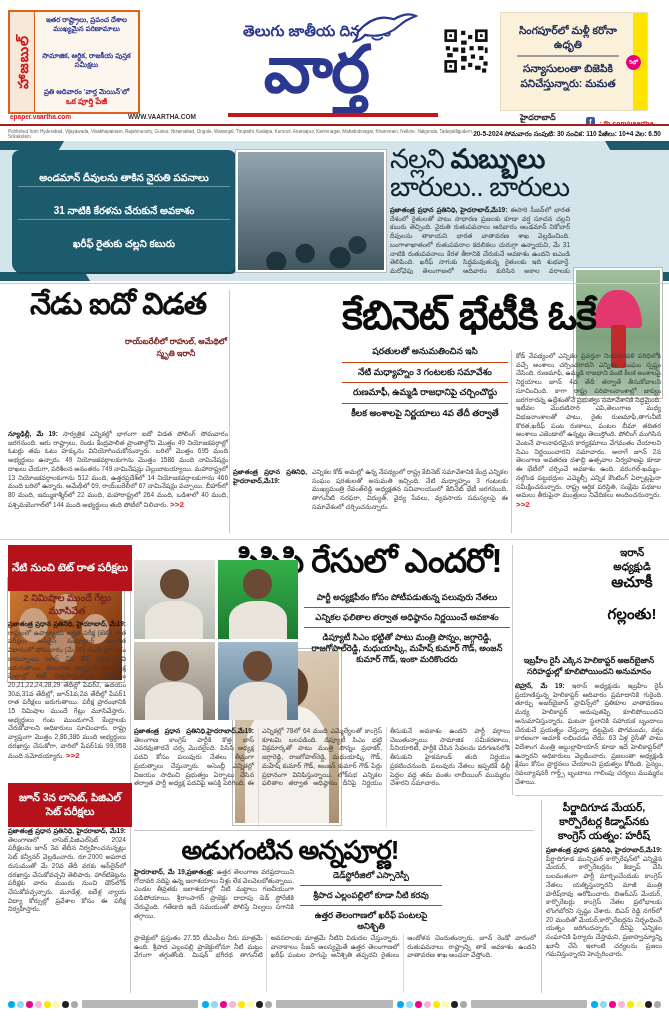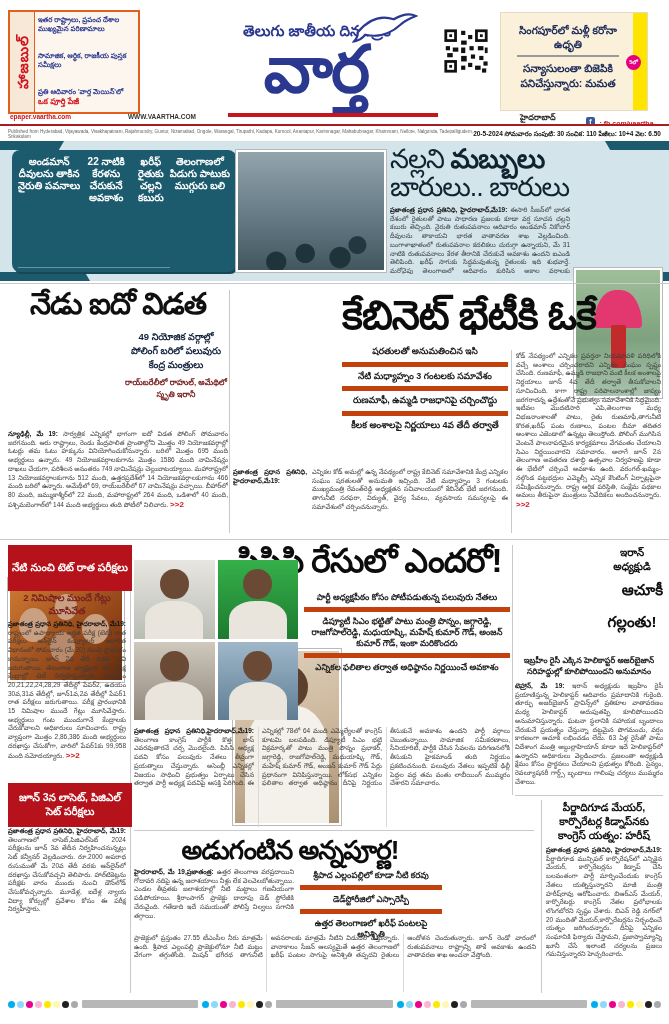--- a/index.html
+++ b/index.html
@@ -8,38 +8,38 @@
   .abs{position:absolute;}
   .body-text{font-size:6.5px;line-height:1.34;text-align:justify;color:#3d3d3d;overflow:hidden;}
   .byline{font-weight:bold;color:#141414;}
   .jump{color:#d11a1f;font-weight:bold;font-size:8px;white-space:nowrap;}
   .hrule{position:absolute;background:#c9c9c9;height:1px;}
   .vrule{position:absolute;background:#c9c9c9;width:1px;}
   
   .promo{border:2px solid #e2601d;background:#fdf6ee;display:flex;}
   .promo-vert{width:24px;background:#f7e8d8;border-right:1px solid #e2601d;display:flex;align-items:center;justify-content:center;}
   .promo-vert span{writing-mode:vertical-rl;transform:rotate(180deg);color:#d0131b;font-weight:bold;font-size:14px;letter-spacing:1px;}
-  .promo-body{flex:1;padding:4px 3px;display:flex;flex-direction:column;justify-content:space-between;}
+  .promo-body{flex:1;padding:4px 3px;display:flex;flex-direction:column;justify-content:space-between;text-align:center;}
   .promo-line{color:#2a3890;font-weight:bold;font-size:7px;line-height:1.25;}
   .promo-red{color:#d0131b;font-weight:bold;font-size:8px;}
   .promo-links{display:flex;justify-content:space-between;width:186px;}
   .masthead-title{color:#2a3890;font-weight:bold;font-size:66px;line-height:1;letter-spacing:-2px;}
   .tagline{color:#2a3890;font-weight:bold;font-size:15px;}
   .red-bar{background:#c5161d;height:4px;}
   .teaser{background:#fbf0da;border:1px solid #e8dcc0;}
   .teaser-yellow{position:absolute;right:0;top:0;bottom:0;width:14px;background:#ffe400;}
   .teaser-line{font-weight:bold;color:#1b2a56;font-size:10.5px;text-align:center;line-height:1.35;}
   .teaser-div{height:2px;background:#9a9a9a;margin:4px 10px;}
   .badge{position:absolute;right:6px;top:42px;width:15px;height:15px;border-radius:50%;background:#e6007e;
          color:#fff;font-size:5.5px;font-weight:bold;display:flex;align-items:center;justify-content:center;}
   .fb-icon{display:inline-block;width:9px;height:9px;background:#3b5998;color:#fff;border-radius:2px;
            font-size:7px;font-weight:bold;text-align:center;line-height:9px;vertical-align:middle;}
   
   .band{background:#d3e4eb;}
-  .teal-box{background:#1c5a6e;border-radius:8px;color:#fff;display:flex;flex-direction:row;justify-content:space-evenly;
+  .teal-box{background:#1c5a6e;border-radius:8px;color:#fff;display:flex;flex-direction:column;justify-content:space-evenly;
             text-align:center;padding:4px 6px;box-shadow:2px 2px 0 #154756;}
   .teal-box div{font-weight:bold;font-size:10px;line-height:1.2;border-bottom:1px solid rgba(255,255,255,.35);padding:2px 0;}
   .teal-box div:last-child{border-bottom:none;}
   .corner{position:absolute;background:#1c5a6e;}
   .w-head{color:#0e2430;font-size:27px;line-height:1.02;letter-spacing:-1px;}
   .w-head b{font-weight:bold;}
   
   .photo{border:2px solid #fff;box-shadow:0 0 0 1px #b9b9b9;overflow:hidden;position:relative;}
   .ph-palms{background:linear-gradient(180deg,#93a4ad 0%,#6d828c 45%,#41565f 100%);}
   .ph-palms::before{content:"";position:absolute;left:10%;top:30%;width:80%;height:70%;
@@ -54,21 +54,21 @@
   .head-sil{position:absolute;border-radius:50%;background:#5d3f2e;}
   .shirt-sil{position:absolute;background:#f4f1ea;border-radius:40% 40% 0 0;}
   .ph-collage{background:linear-gradient(135deg,#d07a33 0%,#8c4116 70%,#5e2a0d 100%);}
   .face{position:absolute;border-radius:50%;background:#caa083;}
   .portrait{position:relative;overflow:hidden;}
   .portrait::before{content:"";position:absolute;left:32%;top:12%;width:36%;height:38%;border-radius:50%;background:#6b4a35;}
   .portrait::after{content:"";position:absolute;left:14%;top:52%;width:72%;height:50%;border-radius:45% 45% 0 0;background:#e9e5dc;}
   
   .h-left{font-weight:bold;color:#101010;font-size:30px;letter-spacing:-1px;}
   .h-main{font-weight:bold;color:#0c0c0c;font-size:40px;letter-spacing:-1px;line-height:1;white-space:nowrap;}
-  .subhead-stack .sh{font-weight:bold;color:#1c1c1c;font-size:9px;text-align:center;padding:4px 2px;border-bottom:5px solid #c2410c;line-height:1.3;}
+  .subhead-stack .sh{font-weight:bold;color:#1c1c1c;font-size:9px;text-align:center;padding:4px 2px;border-bottom:1px solid #c2410c;line-height:1.3;}
   .subhead-stack .sh:last-child{border-bottom:none;}
   .side-lines{font-weight:bold;color:#14233f;font-size:9.5px;text-align:center;line-height:1.45;}
   .side-lines .maroon{color:#7a2020;font-size:8px;}
   .redbox{background:#b5121b;color:#fff;font-weight:bold;text-align:center;font-size:10.5px;line-height:1.3;
           display:flex;align-items:center;justify-content:center;padding:3px;}
   .sub-maroon{color:#7a2020;font-weight:bold;font-size:9.5px;text-align:center;line-height:1.35;}
   .h-pcc{font-weight:bold;color:#0c0c0c;font-size:33px;letter-spacing:-1px;white-space:nowrap;}
   .h-iran-s{font-weight:bold;color:#101010;font-size:10.5px;line-height:1.3;text-align:center;}
   .h-iran-l{font-weight:bold;color:#101010;font-size:15px;line-height:1.2;text-align:center;}
   .h-godavari{font-weight:bold;color:#0c0c0c;font-size:26px;letter-spacing:-1px;white-space:nowrap;}
@@ -167,23 +167,22 @@
 </div>
 
 <div class="abs band" style="left:0;top:141px;width:669px;height:140px;"></div>
 <div class="corner" style="left:0;top:141px;width:64px;height:9px;transform:skewX(-30deg);transform-origin:left top;"></div>
 <div class="corner" style="right:0;top:141px;width:64px;height:9px;transform:skewX(30deg);transform-origin:right top;"></div>
 <div class="corner" style="left:0;top:272px;width:90px;height:9px;transform:skewX(30deg);transform-origin:left bottom;"></div>
 <div class="corner" style="right:0;top:272px;width:40px;height:9px;transform:skewX(-30deg);transform-origin:right bottom;"></div>
 
 <div class="abs teal-box" style="left:12px;top:150px;width:212px;height:114px;">
   <div>అండమాన్ దీవులను తాకిన నైరుతి పవనాలు</div>
-  <div>22 నాటికి కేరళను చేరుకునే అవకాశం</div>
+  <div>31 నాటికి కేరళను చేరుకునే అవకాశం</div>
   <div>ఖరీఫ్ రైతుకు చల్లని కబురు</div>
-  <div>తెలంగాణలో పిడుగు పాటుకు ముగ్గురు బలి</div>
 </div>
 <div class="abs photo ph-palms" style="left:236px;top:150px;width:146px;height:118px;"></div>
 
 <div class="abs w-head" style="left:390px;top:146px;">
   <span>నల్లని</span>
   <b>మబ్బులు</b>
 </div>
 <div class="abs w-head" style="left:390px;top:174px;">బారులు.. బారులు</div>
 <div class="abs body-text" style="left:390px;top:206px;width:180px;height:68px;">
   <span class="byline">ప్రజాతంత్ర ప్రధాన ప్రతినిధి, హైదరాబాద్,మే19:</span>
@@ -201,21 +200,20 @@
 <div class="vrule" style="left:511px;top:350px;height:183px;"></div>
 
 <div class="abs h-left" style="left:8px;top:287px;width:220px;text-align:center;">నేడు ఐదో విడత</div>
 <div class="abs photo ph-collage" style="left:8px;top:326px;width:112px;height:100px;">
   <div class="face" style="left:8%;top:28%;width:26%;height:34%;"></div>
   <div class="face" style="left:40%;top:14%;width:20%;height:26%;"></div>
   <div class="face" style="left:64%;top:34%;width:24%;height:30%;"></div>
   <div class="face" style="left:36%;top:52%;width:22%;height:30%;background:#b88a6b;"></div>
 </div>
 <div class="abs side-lines" style="left:124px;top:330px;width:104px;">
-  <div>49 నియోజిక వర్గాల్లో పోలింగ్ బరిలో పలువురు కేంద్ర మంత్రులు</div>
   <div class="maroon" style="margin-top:6px;">రాయ్‌బరేలీలో రాహుల్, అమేథిలో స్మృతి ఇరానీ</div>
 </div>
 <div class="abs body-text" style="left:8px;top:430px;width:220px;height:102px;">
   <span class="byline">న్యూఢిల్లీ, మే 19:</span>
   <span>సార్వత్రిక ఎన్నికల్లో భాగంగా ఐదో విడత పోలింగ్ సోమవారం జరగనుంది. ఆరు రాష్ట్రాలు, రెండు కేంద్రపాలిత ప్రాంతాల్లోని మొత్తం 49 నియోజకవర్గాల్లో ఓటర్లు తమ ఓటు హక్కును వినియోగించుకోనున్నారు. బరిలో మొత్తం 695 మంది అభ్యర్థులు ఉన్నారు. 49 నియోజకవర్గాలకుగాను మొత్తం 1586 మంది నామినేషన్లు దాఖలు చేయగా, పరిశీలన అనంతరం 749 నామినేషన్లు చెల్లుబాటయ్యాయి. మహారాష్ట్రలో 13 నియోజకవర్గాలకుగాను 512 మంది, ఉత్తరప్రదేశ్‌లో 14 నియోజకవర్గాలకుగాను 466 మంది బరిలో ఉన్నారు. అమేథీలో 69, రాయ్‌బరేలీలో 67 నామినేషన్లు వచ్చాయి. బీహార్‌లో 80 మంది, జమ్ముకాశ్మీర్‌లో 22 మంది, మహారాష్ట్రలో 264 మంది, ఒడిశాలో 40 మంది, పశ్చిమబెంగాల్‌లో 144 మంది అభ్యర్థులు తుది పోటీలో నిలిచారు.</span>
   <span class="jump">&gt;&gt;2</span>
 </div>
 
 <div class="abs photo ph-cm" style="left:233px;top:293px;width:104px;height:172px;">
   <div class="head-sil" style="left:30%;top:8%;width:40%;height:26%;"></div>
@@ -255,46 +253,46 @@
 
 <div class="abs h-pcc" style="left:228px;top:542px;width:282px;text-align:center;">పిసిసి రేసులో ఎందరో!</div>
 <div class="abs grid2" style="left:134px;top:560px;width:164px;height:160px;">
   <div class="portrait" style="background:linear-gradient(#e8e6e0,#b8bdb4);"></div>
   <div class="portrait" style="background:linear-gradient(#35b04a,#1d7a30);"></div>
   <div class="portrait" style="background:linear-gradient(#cfc8bd,#8f867a);"></div>
   <div class="portrait" style="background:linear-gradient(#9fb7c9,#5f7d94);"></div>
 </div>
 <div class="abs subhead-stack" style="left:304px;top:588px;width:206px;">
   <div class="sh" style="font-size:8.5px;">పార్టీ అధ్యక్షపీఠం కోసం పోటీపడుతున్న పలువురు నేతలు</div>
+  <div class="sh" style="font-size:8.5px;">ఎన్నికల ఫలితాల తర్వాత అధిష్ఠానం నిర్ణయించే అవకాశం</div>
   <div class="sh" style="font-size:8.5px;">డిప్యూటీ సిఎం భట్టితో పాటు మంత్రి పొన్నం, జగ్గారెడ్డి, రాజగోపాల్‌రెడ్డి, మధుయాష్కి, మహేష్ కుమార్ గౌడ్, అంజన్ కుమార్ గౌడ్, ఇంకా మరికొందరు</div>
-  <div class="sh" style="font-size:8.5px;">ఎన్నికల ఫలితాల తర్వాత అధిష్ఠానం నిర్ణయించే అవకాశం</div>
 </div>
 <div class="abs body-text" style="left:134px;top:727px;width:376px;height:100px;column-count:3;column-gap:8px;column-rule:1px solid #d8d8d8;">
   <span class="byline">ప్రజాతంత్ర ప్రధాన ప్రతినిధి,హైదరాబాద్,మే19:</span>
   <span>తెలంగాణ కాంగ్రెస్ పార్టీకి కొత్త బాస్ ఎవరవుతారనే చర్చ మొదలైంది. పిసిసి అధ్యక్ష పదవి కోసం పలువురు నేతలు తీవ్రంగా ప్రయత్నాలు చేస్తున్నారు. అసెంబ్లీ ఎన్నికల్లో విజయం సాధించి ప్రభుత్వం ఏర్పాటు చేసిన తర్వాత పార్టీ అధ్యక్ష పదవిపై ఆసక్తి పెరిగింది. ఈ ఎన్నికల్లో 78లో 64 మంది ఎమ్మెల్యేలతో కాంగ్రెస్ కూటమి బలపడింది. డిప్యూటీ సిఎం భట్టి విక్రమార్కతో పాటు మంత్రి పొన్నం ప్రభాకర్, జగ్గారెడ్డి, రాజగోపాల్‌రెడ్డి, మధుయాష్కి గౌడ్, మహేష్ కుమార్ గౌడ్, అంజన్ కుమార్ గౌడ్ పేర్లు ప్రధానంగా వినిపిస్తున్నాయి. లోక్‌సభ ఎన్నికల ఫలితాల తర్వాత అధిష్ఠానం దీనిపై నిర్ణయం తీసుకునే అవకాశం ఉందని పార్టీ వర్గాలు చెబుతున్నాయి. సామాజిక సమీకరణాలు, సీనియారిటీ, పార్టీకి చేసిన సేవలను పరిగణనలోకి తీసుకుని హైకమాండ్ తుది నిర్ణయం ప్రకటించనుంది. పలువురు నేతలు ఇప్పటికే ఢిల్లీ పెద్దల వద్ద తమ వంతు లాబీయింగ్ ముమ్మరం చేశారని సమాచారం.</span>
 </div>
 
 <div class="abs" style="left:601px;top:546px;width:62px;">
   <div class="h-iran-s">ఇరాన్ అధ్యక్షుడి</div>
-  <div class="h-iran-l" style="margin-top:8px;text-align:right;">ఆచూకీ</div>
+  <div class="h-iran-l" style="">ఆచూకీ</div>
   <div class="h-iran-l" style="margin-top:14px;">గల్లంతు!</div>
 </div>
 <div class="abs" style="left:515px;top:656px;width:148px;font-size:8px;font-weight:bold;color:#1a1a1a;text-align:center;line-height:1.35;">ఇబ్రహీం రైసీ ఎక్కిన హెలికాప్టర్ అజర్‌బైజాన్ సరిహద్దుల్లో కూలిపోయిందని అనుమానం</div>
 <div class="abs body-text" style="left:515px;top:682px;width:148px;height:108px;">
   <span class="byline">టెహ్రాన్, మే 19:</span>
   <span>ఇరాన్ అధ్యక్షుడు ఇబ్రహీం రైసీ ప్రయాణిస్తున్న హెలికాప్టర్ ఆదివారం ప్రమాదానికి గురైంది. తూర్పు అజర్‌బైజాన్ ప్రావిన్స్‌లో ప్రతికూల వాతావరణం మధ్య హెలికాప్టర్ అదుపుతప్పి కూలిపోయిందని అనుమానిస్తున్నారు. ఘటనా స్థలానికి సహాయక బృందాలు చేరుకునే ప్రయత్నం చేస్తున్నా దట్టమైన పొగమంచు, వర్షం కారణంగా ఆచూకీ లభించడం లేదు. 63 ఏళ్ల రైసీతో పాటు విదేశాంగ మంత్రి అబ్దుల్లాహియాన్ కూడా ఇదే హెలికాప్టర్‌లో ఉన్నారని అధికారులు వెల్లడించారు. ప్రజలంతా అధ్యక్షుడి క్షేమం కోసం ప్రార్థనలు చేయాలని ప్రభుత్వం కోరింది. సైన్యం, రెవల్యూషనరీ గార్డ్స్ బృందాలు గాలింపు చర్యలు ముమ్మరం చేశాయి.</span>
 </div>
 
 <div class="hrule" style="left:134px;top:830px;width:400px;"></div>
 <div class="hrule" style="left:515px;top:795px;width:148px;"></div>
 
 <div class="abs h-godavari" style="left:140px;top:835px;width:300px;text-align:center;">అడుగంటిన అన్నపూర్ణ!</div>
 <div class="abs subhead-stack" style="left:300px;top:866px;width:142px;">
+  <div class="sh" style="font-size:8.5px;">డెడ్‌స్టోరీజిలో ఎస్సారెస్పీ</div>
   <div class="sh" style="font-size:8.5px;">శ్రీపాద ఎల్లంపల్లిలో కూడా నీటి కరవు</div>
-  <div class="sh" style="font-size:8.5px;">డెడ్‌స్టోరీజిలో ఎస్సారెస్పీ</div>
   <div class="sh" style="font-size:8.5px;">ఉత్తర తెలంగాణలో ఖరీఫ్ పంటలపై అనిశ్చితి</div>
 </div>
 <div class="abs body-text" style="left:134px;top:868px;width:160px;height:86px;">
   <span class="byline">హైదరాబాద్, మే 19,ప్రజాతంత్ర:</span>
   <span>ఉత్తర తెలంగాణ వరప్రదాయిని గోదావరి నదిపై ఉన్న జలాశయాలు నీళ్లు లేక వెలవెలబోతున్నాయి. ఎండల తీవ్రతకు జలాశయాల్లో నీటి మట్టాలు గణనీయంగా పడిపోయాయి. శ్రీరాంసాగర్ ప్రాజెక్టు దాదాపు డెడ్ స్టోరేజీకి చేరువైంది. గతేడాది ఇదే సమయంతో పోలిస్తే నిల్వలు సగానికి తగ్గాయి.</span>
 </div>
 
 <div class="abs body-text" style="left:134px;top:934px;width:402px;height:58px;column-count:3;column-gap:8px;column-rule:1px solid #d8d8d8;">ప్రాజెక్టులో ప్రస్తుతం 27.55 టీఎంసీల నీరు మాత్రమే ఉంది. శ్రీపాద ఎల్లంపల్లి ప్రాజెక్టులోనూ నీటి మట్టం వేగంగా తగ్గుతోంది. మిషన్ భగీరథ తాగునీటి అవసరాలకు మాత్రమే నీటిని విడుదల చేస్తున్నారు. వానాకాలం సీజన్ ఆలస్యమైతే ఉత్తర తెలంగాణలో ఖరీఫ్ పంటల సాగుపై అనిశ్చితి తప్పదని రైతులు ఆందోళన చెందుతున్నారు. జూన్ రెండో వారంలో రుతుపవనాలు రాష్ట్రాన్ని తాకే అవకాశం ఉందని వాతావరణ శాఖ అంచనా వేస్తోంది.</div>
 
 <div class="vrule" style="left:541px;top:800px;height:193px;"></div>

